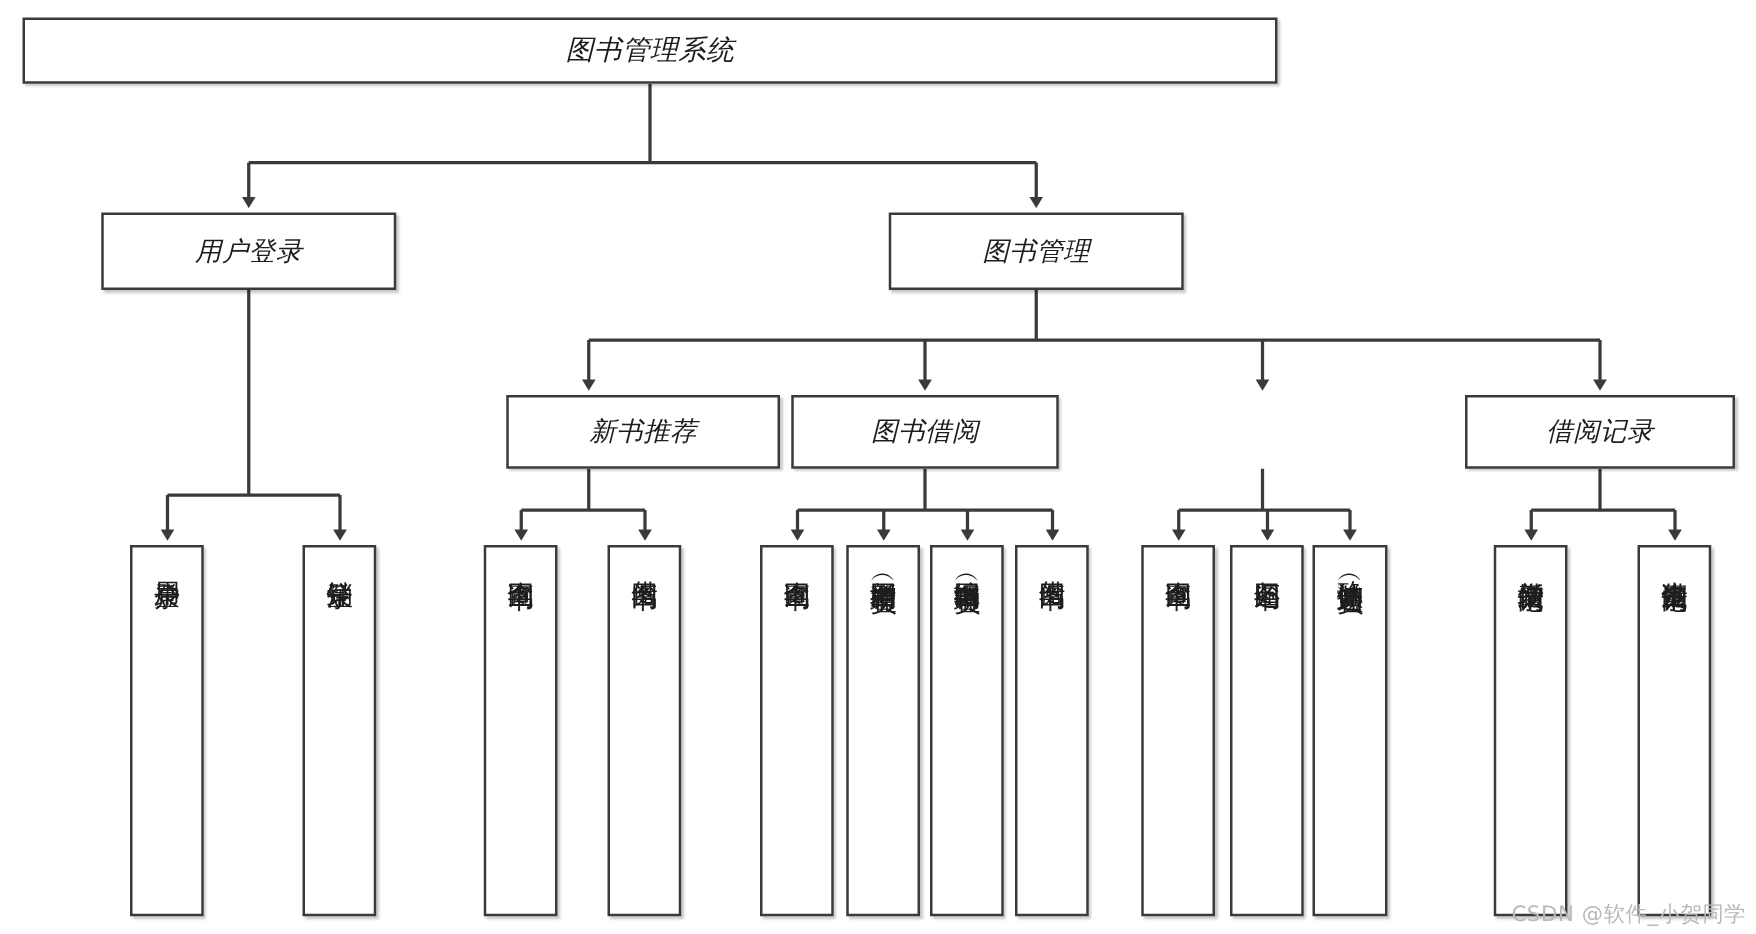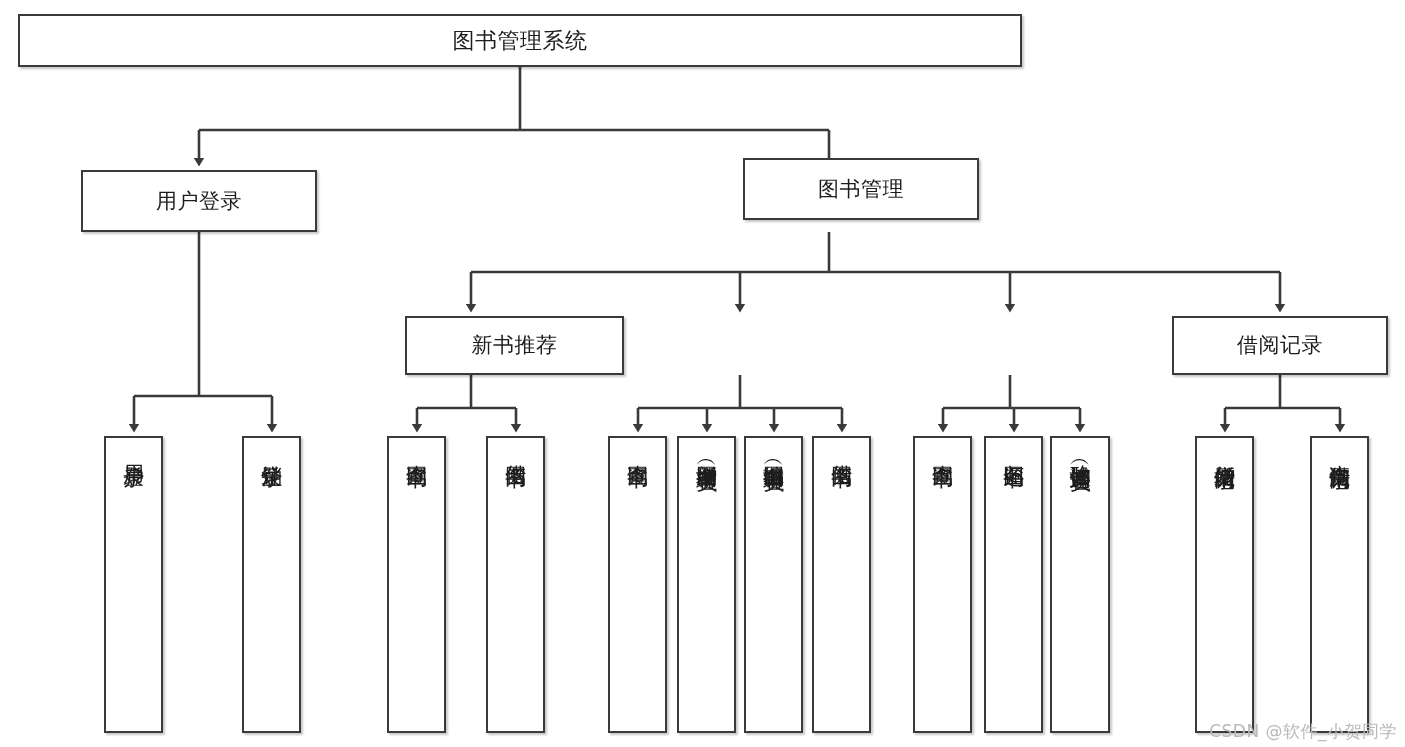--- a/index.html
+++ b/index.html
@@ -34,20 +34,21 @@
     align-items: center;
     justify-content: center;
     color: #1d1d1d;
     z-index: 2;
   }
   .node.horiz .label {
     font-size: 21px;
     line-height: 1.15;
     letter-spacing: 0.5px;
     white-space: nowrap;
+    font-style: italic;
   }
   .node.vert {
     align-items: flex-start;
     justify-content: center;
     padding-top: 10px;
   }
   .node.vert .label {
     writing-mode: vertical-rl;
     text-orientation: upright;
     font-size: 21px;
@@ -117,26 +118,29 @@
       </g>
   </svg>
 
   <div class="node horiz root" id="n-root" style="left: 18px; top: 14px; width: 1004px; height: 53px;">
     <span class="label">图书管理系统</span>
   </div>
 
   <div class="node horiz" id="n-user-login" style="left: 81px; top: 170px; width: 236px; height: 62px;">
     <span class="label">用户登录</span>
   </div>
-  <div class="node horiz" id="n-book-manage" style="left: 711px; top: 158px; width: 236px; height: 62px; margin-left: 32px;">
+  <div class="node horiz" id="n-book-manage" style="left: 711px; top: 170px; width: 236px; height: 62px;">
     <span class="label">图书管理</span>
   </div>
 
   <div class="node horiz" id="n-new-book-recommend" style="left: 361px; top: 316px; width: 219px; height: 59px; margin-left: 44px;">
     <span class="label">新书推荐</span>
+  </div>
+  <div class="node horiz" id="n-book-borrow" style="left: 633px; top: 316px; width: 214px; height: 59px;">
+    <span class="label">图书借阅</span>
   </div>
   <div class="node horiz" id="n-borrow-record" style="left: 1172px; top: 316px; width: 216px; height: 59px;">
     <span class="label">借阅记录</span>
   </div>
 
   <div class="node vert" id="n-leaf-0" style="left: 104px; top: 436px; width: 59px; height: 297px;">
     <span class="label">用户登录</span>
   </div>
   <div class="node vert" id="n-leaf-1" style="left: 242px; top: 436px; width: 59px; height: 297px;">
     <span class="label">注销登录</span>

